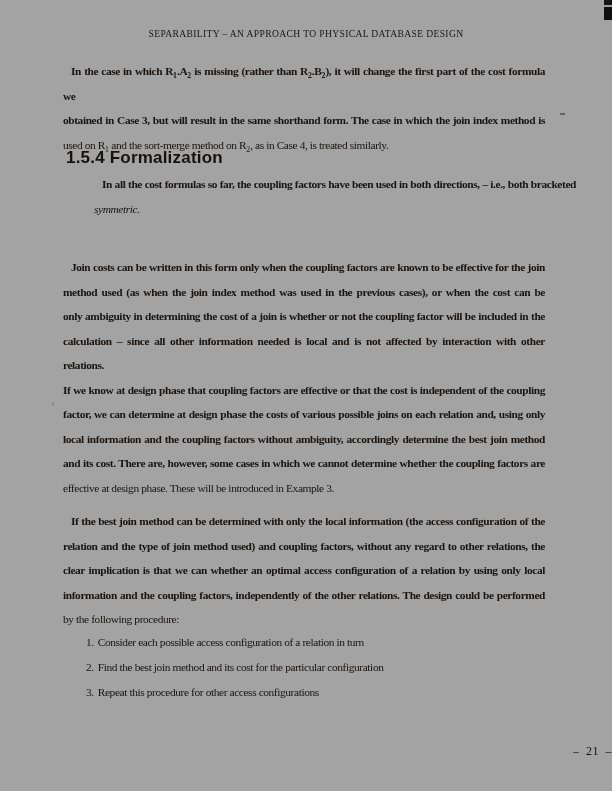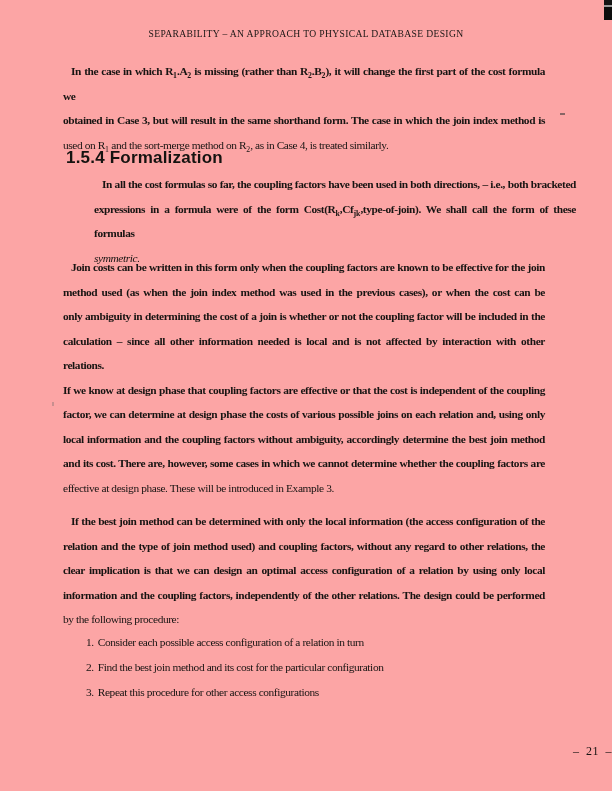--- a/index.html
+++ b/index.html
@@ -4,21 +4,21 @@
 <style>
   html, body { margin: 0; padding: 0; }
   body {
     width: 612px; height: 791px;
     background: #f6f6f4;
     font-family: "Liberation Serif", serif;
   }
   .page {
     position: relative;
     width: 612px; height: 791px;
-    background: #fca5a5;
+    background: #a3a3a3;
     overflow: hidden;
     color: #171412;
   }
   .running-header {
     position: absolute;
     top: 28px; left: 0; width: 612px;
     text-align: center;
     font-size: 9.6px;
     line-height: 12px;
     letter-spacing: 0.35px;
@@ -108,40 +108,39 @@
   <div class="block p1">
     <div class="bl jl ind"><span>In the case in which R</span><sub>1</sub><span>.A</span><sub>2</sub><span> is missing (rather than R</span><sub>2</sub><span>.B</span><sub>2</sub><span>), it will change the first part of the cost formula we</span></div>
     <div class="bl jl">obtained in Case 3, but will result in the same shorthand form. The case in which the join index method is</div>
     <div class="bl"><span>used on R</span><sub>1</sub><span> and the sort-merge method on R</span><sub>2</sub><span>, as in Case 4, is treated similarly.</span></div>
   </div>
 
   <h2 class="sec">1.5.4 Formalization</h2>
 
   <div class="block p2">
     <div class="bl jl ind">In all the cost formulas so far, the coupling factors have been used in both directions, – i.e., both bracketed</div>
-    <div class="bl jl"><span>expressions in a formula were of the form Cost(R</span><sub>k</sub><span>,Cf</span><sub>jk</sub><span>,type-of-join). We shall call the form of these formulas</span></div>
     <div class="bl italic">symmetric.</div>
   </div>
 
   <div class="block p3">
     <div class="bl jl ind">Join costs can be written in this form only when the coupling factors are known to be effective for the join</div>
     <div class="bl jl">method used (as when the join index method was used in the previous cases), or when the cost can be</div>
     <div class="bl jl">only ambiguity in determining the cost of a join is whether or not the coupling factor will be included in the</div>
     <div class="bl jl">calculation – since all other information needed is local and is not affected by interaction with other relations.</div>
     <div class="bl jl">If we know at design phase that coupling factors are effective or that the cost is independent of the coupling</div>
     <div class="bl jl">factor, we can determine at design phase the costs of various possible joins on each relation and, using only</div>
     <div class="bl jl">local information and the coupling factors without ambiguity, accordingly determine the best join method</div>
     <div class="bl jl">and its cost. There are, however, some cases in which we cannot determine whether the coupling factors are</div>
     <div class="bl">effective at design phase. These will be introduced in Example 3.</div>
   </div>
 
   <div class="block p4">
     <div class="bl jl ind">If the best join method can be determined with only the local information (the access configuration of the</div>
     <div class="bl jl">relation and the type of join method used) and coupling factors, without any regard to other relations, the</div>
-    <div class="bl jl">clear implication is that we can design an optimal access configuration of a relation by using only local</div>
+    <div class="bl jl">clear implication is that we can whether an optimal access configuration of a relation by using only local</div>
     <div class="bl jl">information and the coupling factors, independently of the other relations. The design could be performed</div>
     <div class="bl">by the following procedure:</div>
   </div>
 
   <div class="block list">
     <div class="li"><span class="li-num">1.</span><span>Consider each possible access configuration of a relation in turn</span></div>
     <div class="li"><span class="li-num">2.</span><span>Find the best join method and its cost for the particular configuration</span></div>
     <div class="li"><span class="li-num">3.</span><span>Repeat this procedure for other access configurations</span></div>
   </div>
 

